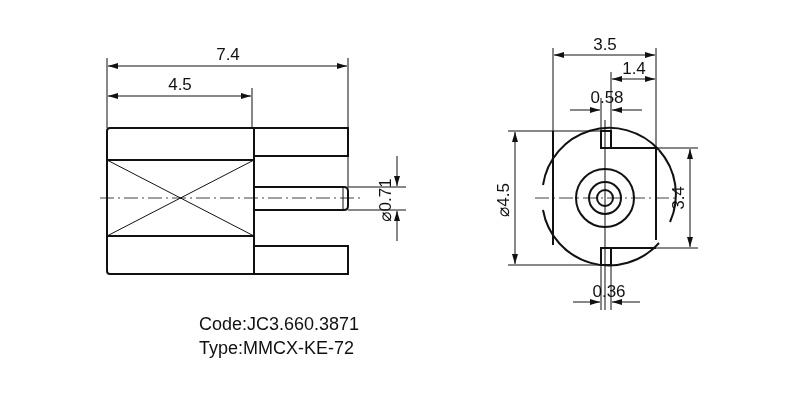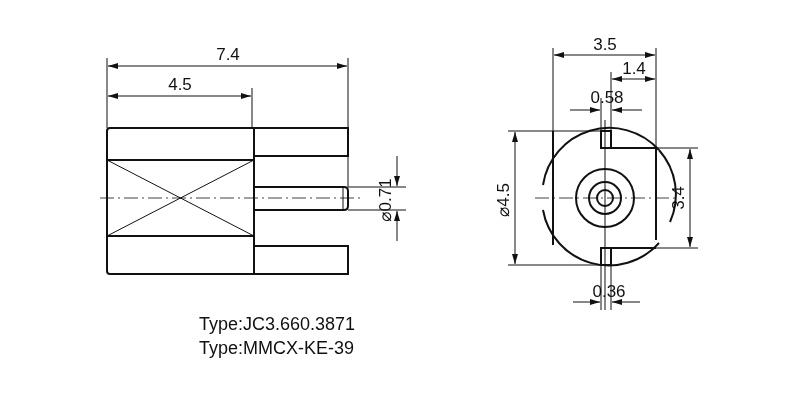--- a/index.html
+++ b/index.html
@@ -100,14 +100,14 @@
     <text class="dimtext" transform="translate(684,198) rotate(-90)" text-anchor="middle">3.4</text>
 
     <line class="thin" x1="601" y1="265" x2="601" y2="310"></line>
     <line class="thin" x1="611" y1="265" x2="611" y2="310"></line>
     <line class="thin" x1="573" y1="302" x2="600" y2="302" marker-end="url(#arr)"></line>
     <line class="thin" x1="640" y1="302" x2="612" y2="302" marker-end="url(#arr)"></line>
     <text class="dimtext" x="609" y="297" text-anchor="middle">0.36</text>
   </g>
 </svg>
 
-<div class="caption" style="top:313px;">Type:JC3.660.3871</div>
-<div class="caption" style="top:337px;">Type:MMCX-KE-39</div>
+<div class="caption" style="top:313px;">Code:JC3.660.3871</div>
+<div class="caption" style="top:337px;">Type:MMCX-KE-72</div>
 
 </body></html>

